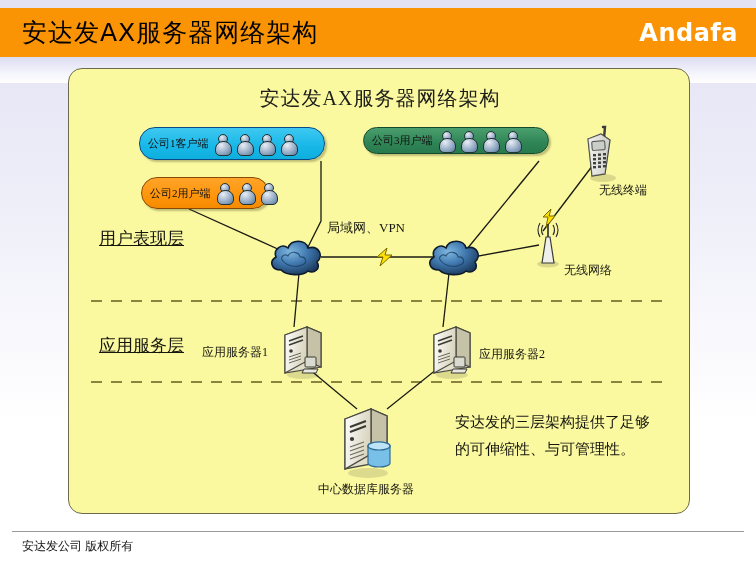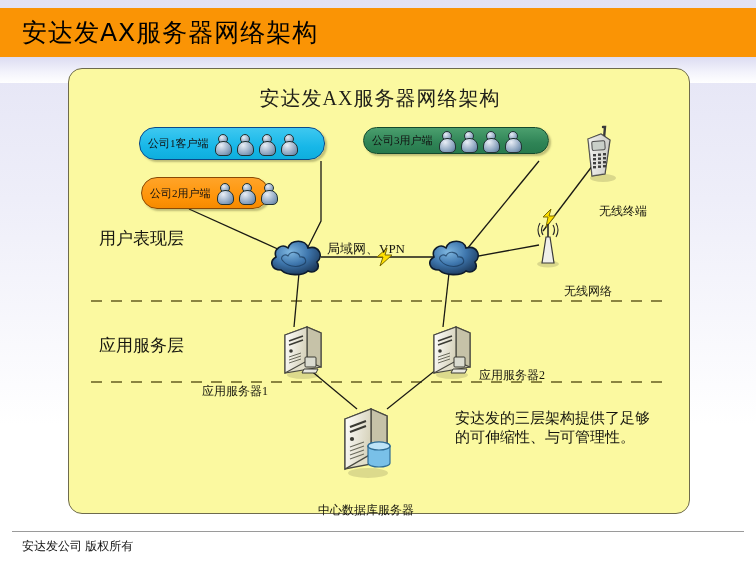--- a/index.html
+++ b/index.html
@@ -82,44 +82,44 @@
     background:linear-gradient(to bottom,#ffa429,#ff9408 65%,#f58a00);
     border:1.6px solid #8a4a05;}
   #box-client3{left:294px;top:58px;width:186px;height:27px;
     background:linear-gradient(to bottom,#4b9f6e,#2f8456 60%,#277a4d);
     border:1.6px solid #154a2d;}
 
   
   .layer-label{
     position:absolute;
     font-family:"Liberation Serif","DejaVu Serif",serif;
-    font-size:17px;color:#16160f;white-space:nowrap;
+    font-size:17px;color:#16160f;white-space:nowrap;text-decoration:underline;
   }
   #layer-presentation{left:30px;top:158px;}
   #layer-app{left:30px;top:265px;}
   #layer-data{left:30px;top:364px;}
 
   
   .caption{
     position:absolute;
     font-family:"Liberation Serif","DejaVu Serif",serif;
-    font-size:12px;color:#16160f;white-space:nowrap;margin-top:21px;
+    font-size:12px;color:#16160f;white-space:nowrap;
   }
   #cap-lan{left:258px;top:150px;font-size:13px;}
   #cap-wterm{left:530px;top:113px;}
   #cap-wnet{left:495px;top:193px;}
-  #cap-app1{left:133px;top:293px;}
+  #cap-app1{left:133px;top:275px;}
   #cap-app2{left:410px;top:277px;}
   #cap-db{left:249px;top:412px;}
 
   
   #note{
     position:absolute;left:386px;top:340px;width:200px;
     font-family:"Liberation Serif","DejaVu Serif",serif;
-    font-size:15px;line-height:19px;color:#16160f;
+    font-size:15px;line-height:27px;color:#16160f;
   }
 
   
   .icon-abs{position:absolute;}
   #cloud-left{left:198px;top:168px;}
   #cloud-right{left:356px;top:168px;}
   #bolt-lan{left:305px;top:178px;}
   #bolt-wifi{left:472px;top:140px;}
   #phone{left:510px;top:55px;}
   #tower{left:459px;top:152px;}
@@ -140,20 +140,21 @@
   }
 </style>
 </head>
 <body>
 
 <div id="slide">
 
   <div id="header-underglow"></div>
   <div id="header">
     <div id="header-title">安达发AX服务器网络架构</div>
+    <div id="brand">Andafa</div>
   </div>
 
   <div id="panel">
 
     <div id="diagram-title">安达发AX服务器网络架构</div>
 
     <svg id="wires" viewBox="0 0 622 446">
 
       <line x1="22" y1="232" x2="600" y2="232" stroke="#8a8440" stroke-width="2.2" stroke-dasharray="11,9"></line>
       <line x1="22" y1="313" x2="600" y2="313" stroke="#8a8440" stroke-width="2.2" stroke-dasharray="11,9"></line>

